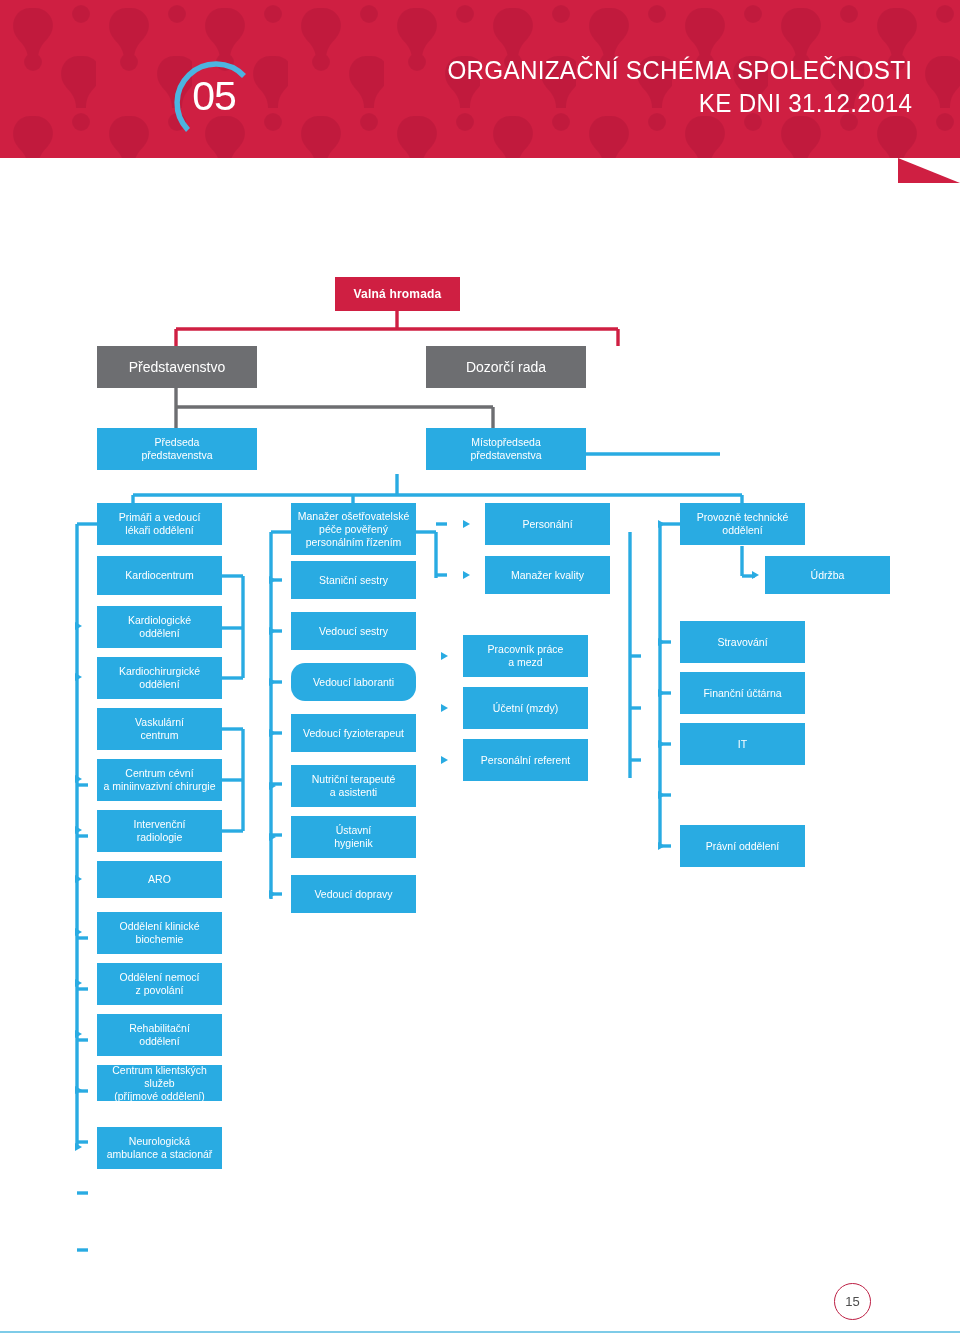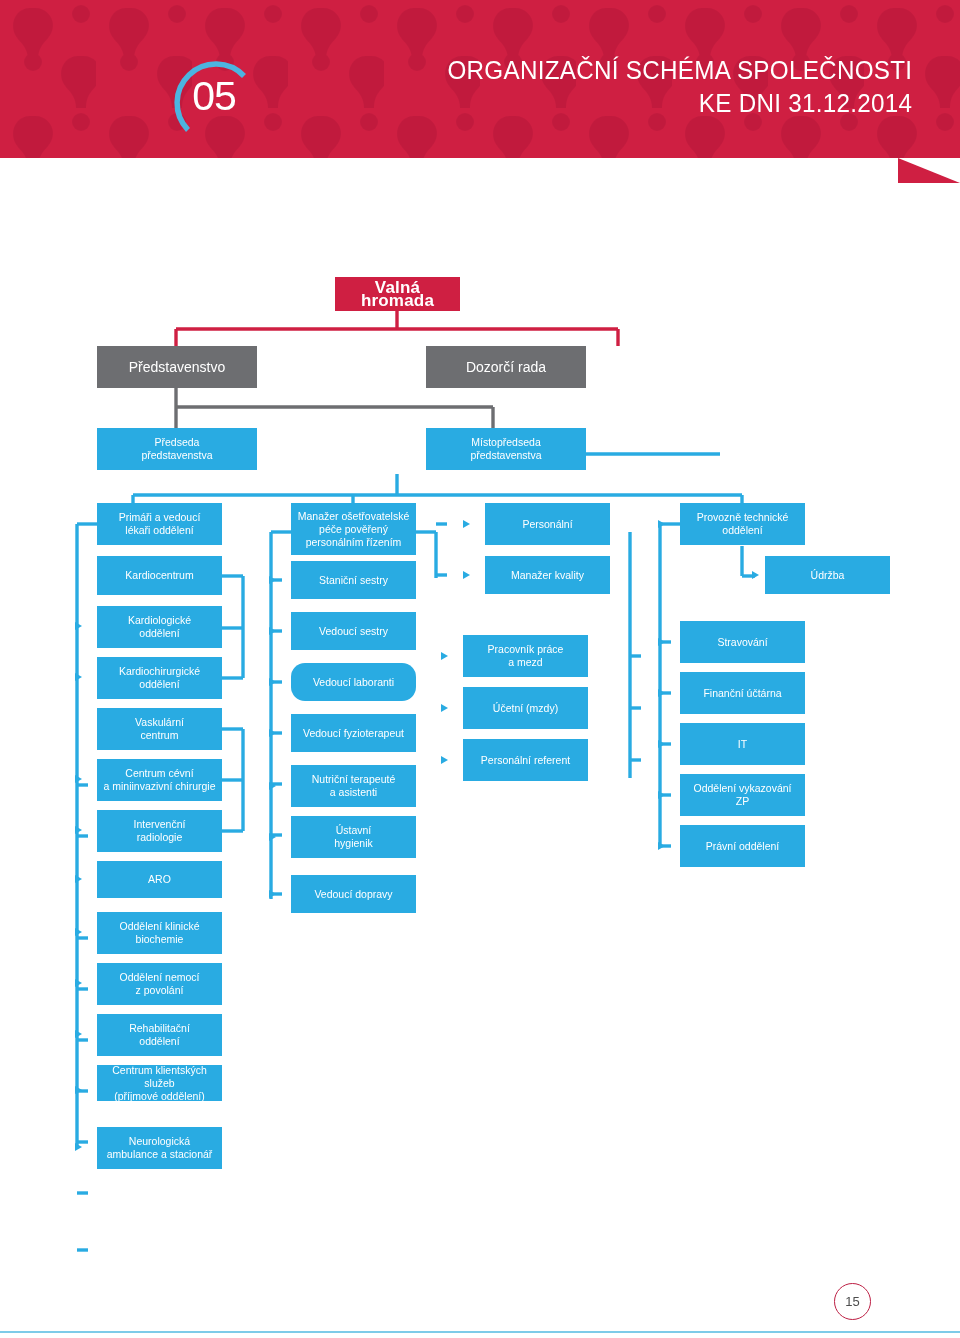--- a/index.html
+++ b/index.html
@@ -69,21 +69,21 @@
     position: absolute;
     display: flex; align-items: center; justify-content: center;
     text-align: center;
     color: #ffffff;
     font-size: 10.5px;
     line-height: 13px;
     padding: 2px 5px;
     background: #29abe2;
     z-index: 3;
   }
-  .node.red    { background: #cf1f42; font-weight: bold; font-size: 17px; letter-spacing: 0.2px; }
+  .node.red    { background: #cf1f42; font-weight: bold; font-size: 12px; letter-spacing: 0.2px; }
   .node.gray   { background: #6d6e71; font-size: 14px; }
 
   .arrow {
     position: absolute;
     width: 0; height: 0;
     border-left: 7px solid #29abe2;
     border-top: 4.5px solid transparent;
     border-bottom: 4.5px solid transparent;
     z-index: 4;
   }
@@ -249,21 +249,20 @@
   <div class="node" style="left:485px; top:398px; width:125px; height:38px;">Manažer kvality</div>
   <div class="node" style="left:463px; top:477px; width:125px; height:42px;">Pracovník práce<br>a mezd</div>
   <div class="node" style="left:463px; top:529px; width:125px; height:42px;">Účetní (mzdy)</div>
   <div class="node" style="left:463px; top:581px; width:125px; height:42px;">Personální referent</div>
 
   <div class="node" style="left:680px; top:345px; width:125px; height:42px;">Provozně technické<br>oddělení</div>
   <div class="node" style="left:765px; top:398px; width:125px; height:38px;">Údržba</div>
   <div class="node" style="left:680px; top:463px; width:125px; height:42px;">Stravování</div>
   <div class="node" style="left:680px; top:514px; width:125px; height:42px;">Finanční účtárna</div>
   <div class="node" style="left:680px; top:565px; width:125px; height:42px;">IT</div>
-  <div class="node" style="left:680px; top:616px; width:125px; height:42px;">Oddělení vykazování<br>ZP</div>
   <div class="node" style="left:680px; top:667px; width:125px; height:42px;">Právní oddělení</div>
 
   <div class="arrow" style="left:75px; top:464px;"></div>
   <div class="arrow" style="left:75px; top:515px;"></div>
   <div class="arrow" style="left:75px; top:617px;"></div>
   <div class="arrow" style="left:75px; top:668px;"></div>
   <div class="arrow" style="left:75px; top:717px;"></div>
   <div class="arrow" style="left:75px; top:770px;"></div>
   <div class="arrow" style="left:75px; top:821px;"></div>
   <div class="arrow" style="left:75px; top:872px;"></div>

